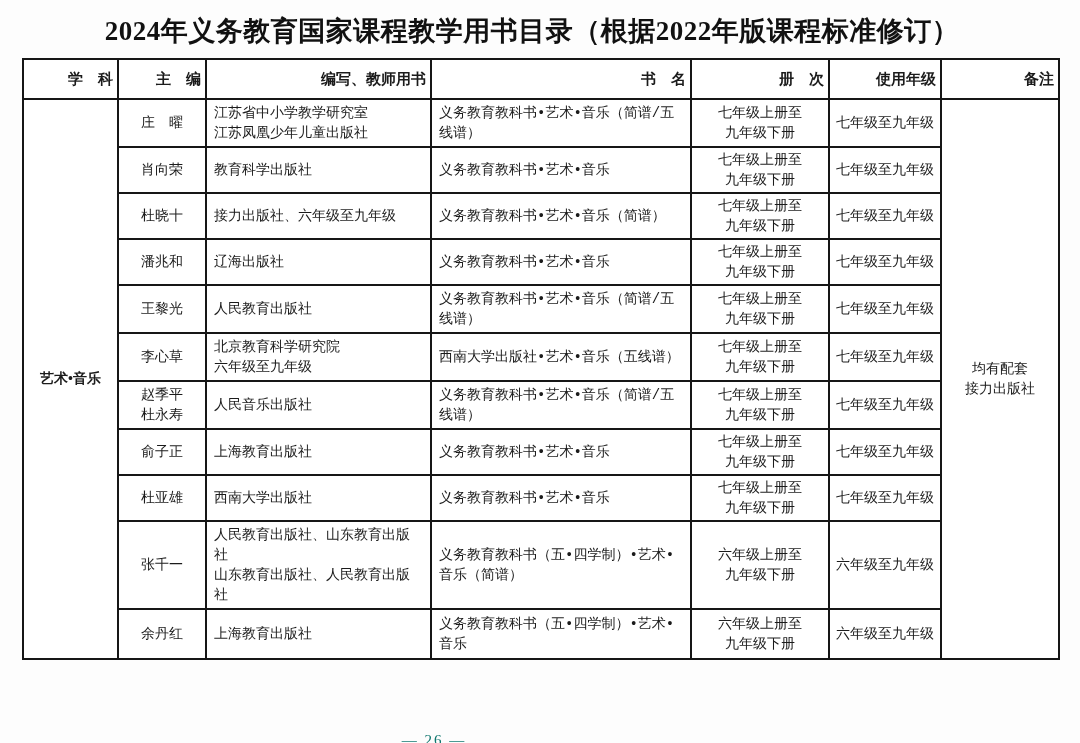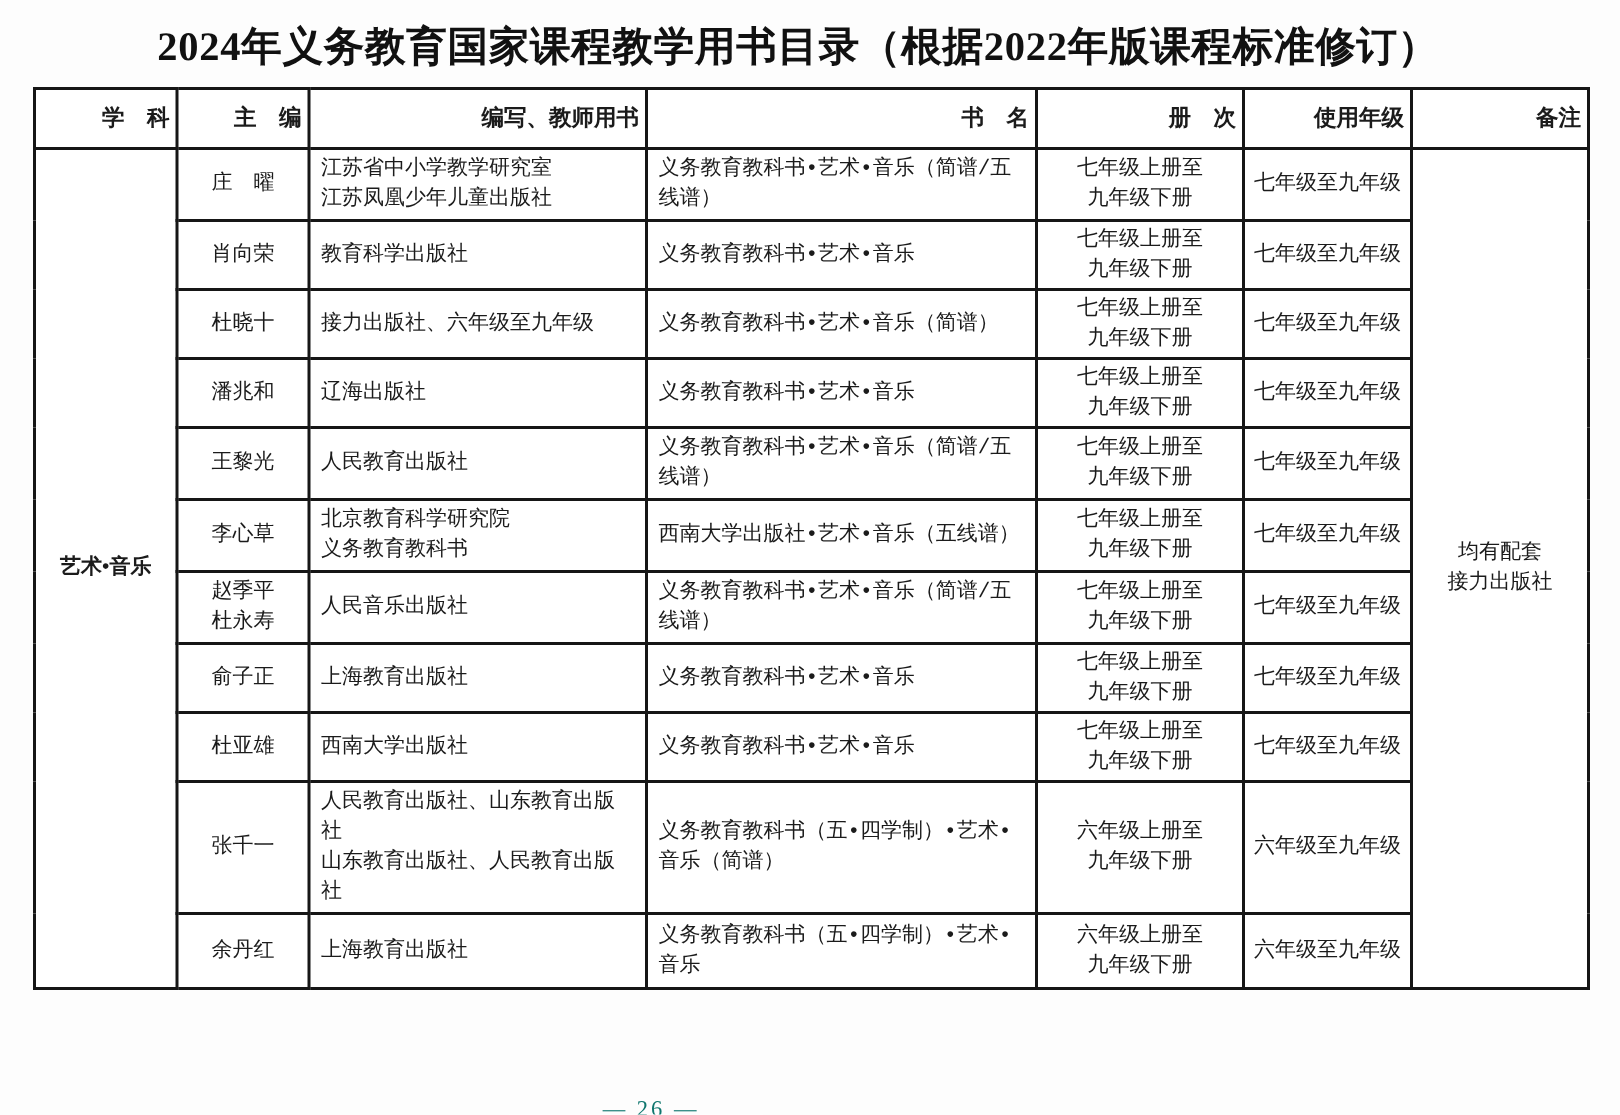--- a/index.html
+++ b/index.html
@@ -142,21 +142,21 @@
       <td class="c-center preline">王黎光</td>
       <td class="c-left preline">人民教育出版社</td>
       <td class="c-left">义务教育教科书•艺术•音乐（简谱/五线谱）</td>
       <td class="c-center preline">七年级上册至
 九年级下册</td>
       <td class="c-center">七年级至九年级</td>
     </tr>
     <tr class="r5">
       <td class="c-center preline">李心草</td>
       <td class="c-left preline">北京教育科学研究院
-义务教育教科书</td>
+六年级至九年级</td>
       <td class="c-left">西南大学出版社•艺术•音乐（五线谱）</td>
       <td class="c-center preline">七年级上册至
 九年级下册</td>
       <td class="c-center">七年级至九年级</td>
     </tr>
     <tr class="r6">
       <td class="c-center preline">赵季平
 杜永寿</td>
       <td class="c-left preline">人民音乐出版社</td>
       <td class="c-left">义务教育教科书•艺术•音乐（简谱/五线谱）</td>

